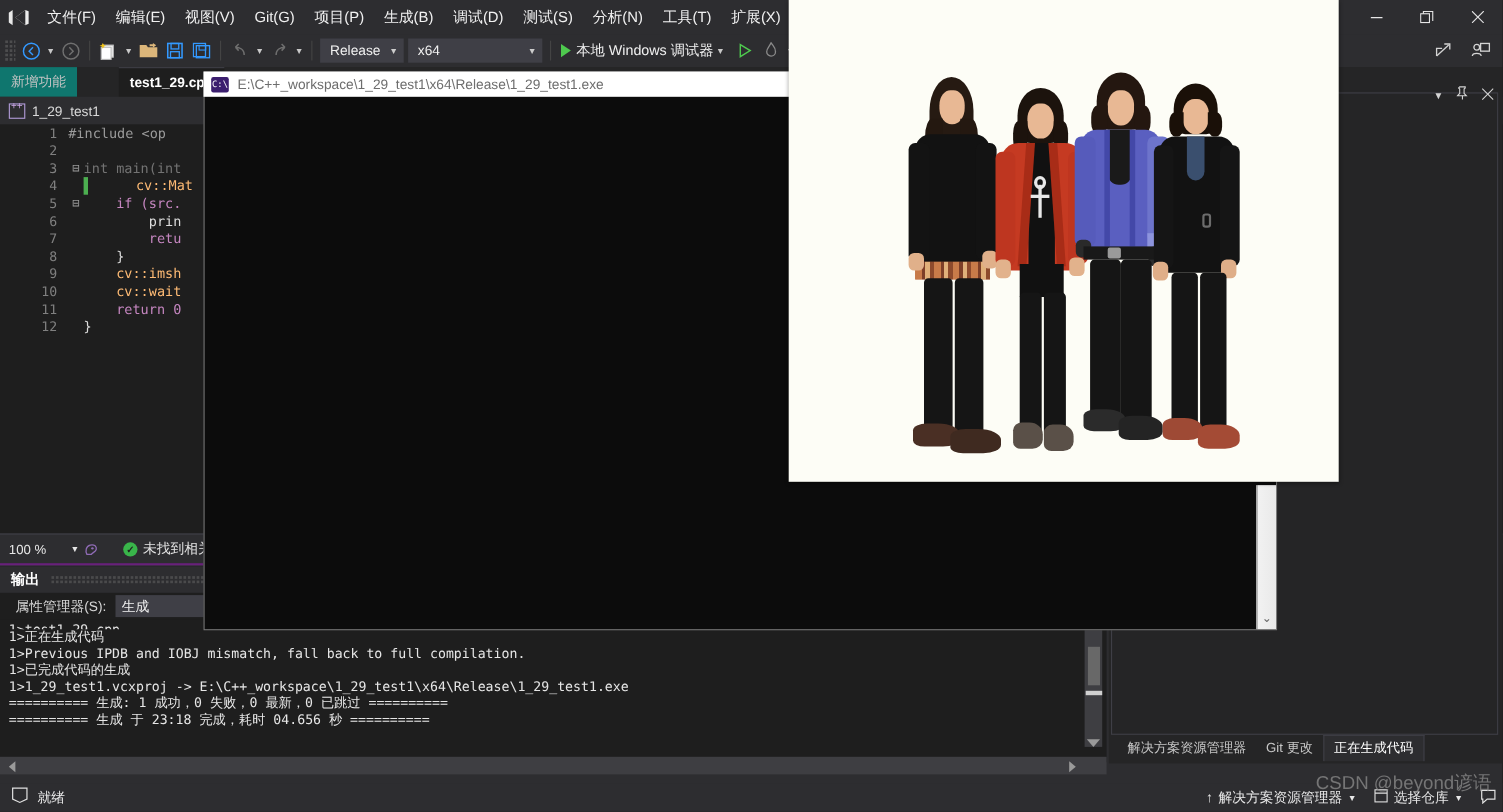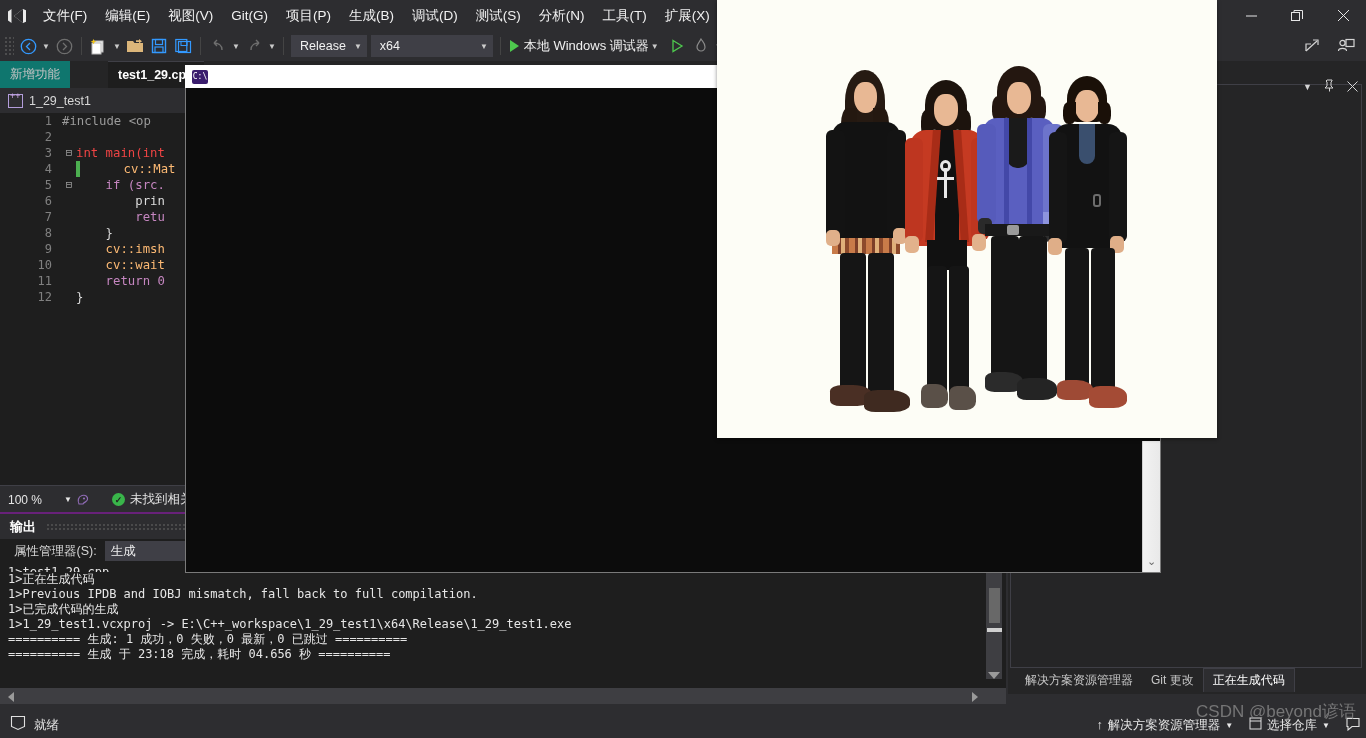--- a/index.html
+++ b/index.html
@@ -67,21 +67,21 @@
   .navbar .lbl{ font-size:12.5px; color:#d8d8d8; }
 
   
   .editor{ position:absolute; left:0; top:113px; width:1366px; height:372px; background:#1e1e1e; overflow:hidden; }
   .code-row{ height:16px; display:flex; align-items:center; font-family:"DejaVu Sans Mono", monospace; font-size:12.3px; line-height:16px;}
   .ln{ width:62px; text-align:right; padding-right:10px; color:#808080; font-size:12px; }
   .chg{ width:4px; height:16px; margin-left:14px; }
   .chg.green{ background:#4caf50; }
   .glyph{ width:14px; text-align:center; color:#9a9a9a; font-size:11px; }
   .ctxt{ white-space:pre; }
-  .k-blue{color:#ef4444;} .k-pur{color:#c586c0;} .k-teal{color:#fdba74;}
+  .k-blue{color:#737373;} .k-pur{color:#c586c0;} .k-teal{color:#fdba74;}
   .k-txt{color:#dcdcdc;} .k-pre{color:#9b9b9b;}
 
   
   .editor-foot{ position:absolute; left:0; top:485px; width:1366px; height:28px; background:#2d2d30;
                 display:flex; align-items:center; border-top:1px solid #3f3f46; }
   .zoom-combo{ width:64px; height:20px; margin-left:8px; display:flex; align-items:center;
                color:#e6e6e6; font-size:12px; }
   .zoom-combo .carr{ margin-left:auto; font-size:8px; }
   .ok-dot{ width:13px;height:13px;border-radius:50%;background:#39b54a;display:flex;align-items:center;justify-content:center;
            color:#1e1e1e;font-size:9px;font-weight:bold;margin-right:5px;}
@@ -454,20 +454,21 @@
       <svg width="11" height="11">
           <line x1="0.5" y1="0.5" x2="10.5" y2="10.5" stroke="#d4d4d4"></line>
           <line x1="10.5" y1="0.5" x2="0.5" y2="10.5" stroke="#d4d4d4"></line>
         </svg>
     </span>
   </div>
 
   <div class="console"></div>
   <div class="console-title">
     <span class="cons-ico">C:\</span>
+    <span class="cons-path">E:\C++_workspace\1_29_test1\x64\Release\1_29_test1.exe</span>
   </div>
   <div class="cons-scroll">
     <span class="dn">⌄</span>
   </div>
 
   <div class="imgwin">
     <div class="photo">
 
       <div class="fig" style="left:6px;top:8px;width:86px;height:352px;">
         <div class="hair" style="left:22px;top:0;width:40px;height:62px;background:#261a12;border-radius:50% 50% 30% 30%;"></div>

